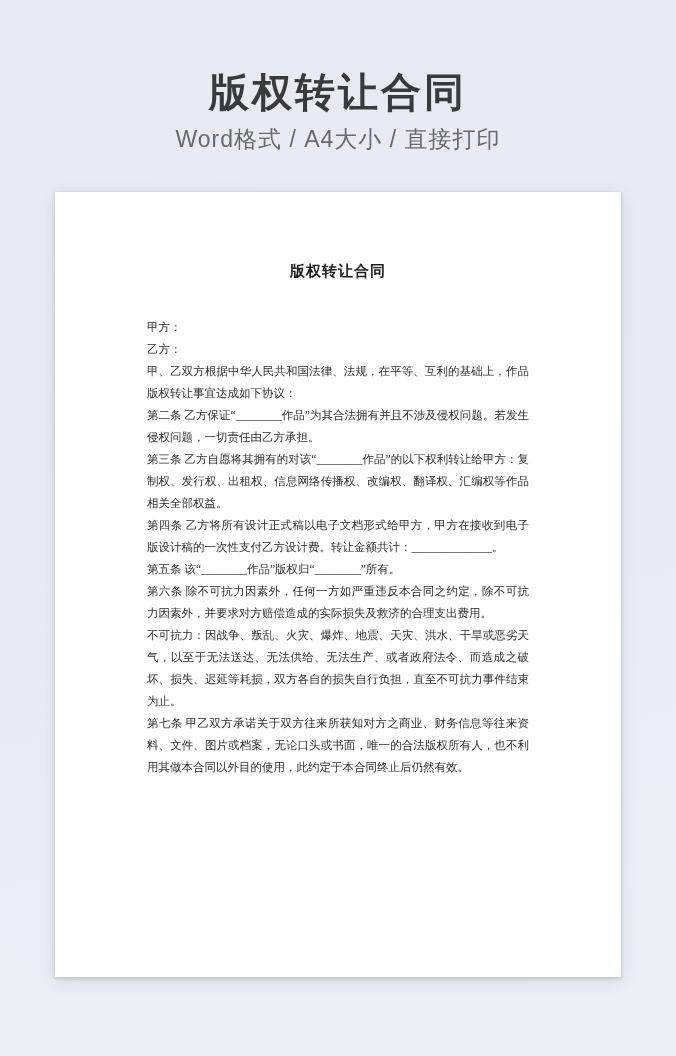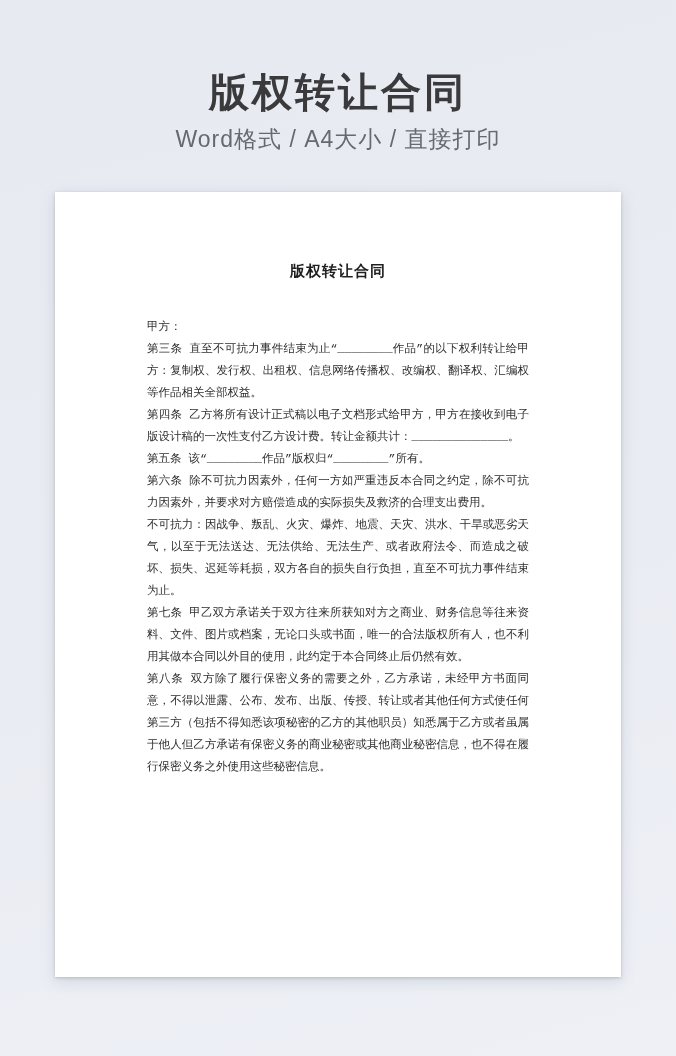--- a/index.html
+++ b/index.html
@@ -42,21 +42,21 @@
     text-align: center;
     font-family: "Liberation Serif", "DejaVu Serif", serif;
     font-size: 15px;
     line-height: 18px;
     font-weight: 700;
     letter-spacing: 1px;
     color: #1f1f1f;
   }
   .doc-body {
     margin-top: 36px;
-    font-family: Liberation Mono, monospace;
+    font-family: Liberation Serif, serif;
     font-size: 11.5px;
     line-height: 22px;
     color: #2e2e2e;
     text-align: justify;
   }
   .doc-body p {
     margin: 0;
     word-break: break-all;
   }
 </style>
@@ -65,21 +65,23 @@
 
 <div class="hero">
   <h1 class="hero-title">版权转让合同</h1>
   <div class="hero-subtitle">Word格式 / A4大小 / 直接打印</div>
 </div>
 
 <div class="page">
   <div class="doc-title">版权转让合同</div>
   <div class="doc-body">
       <p>甲方：</p>
-      <p>第三条 直至不可抗力事件结束为止“________作品”的以下权利转让给甲方：复制权、发行权、出租权、信息网络传播权、改编权、翻译权、汇编权等作品相关全部权益。</p>
+      <p>乙方：</p>
+      <p>甲、乙双方根据中华人民共和国法律、法规，在平等、互利的基础上，作品版权转让事宜达成如下协议：</p>
+      <p>第二条 乙方保证“________作品”为其合法拥有并且不涉及侵权问题。若发生侵权问题，一切责任由乙方承担。</p>
+      <p>第三条 乙方自愿将其拥有的对该“________作品”的以下权利转让给甲方：复制权、发行权、出租权、信息网络传播权、改编权、翻译权、汇编权等作品相关全部权益。</p>
       <p>第四条 乙方将所有设计正式稿以电子文档形式给甲方，甲方在接收到电子版设计稿的一次性支付乙方设计费。转让金额共计：______________。</p>
       <p>第五条 该“________作品”版权归“________”所有。</p>
       <p>第六条 除不可抗力因素外，任何一方如严重违反本合同之约定，除不可抗力因素外，并要求对方赔偿造成的实际损失及救济的合理支出费用。</p>
       <p>不可抗力：因战争、叛乱、火灾、爆炸、地震、天灾、洪水、干旱或恶劣天气，以至于无法送达、无法供给、无法生产、或者政府法令、而造成之破坏、损失、迟延等耗损，双方各自的损失自行负担，直至不可抗力事件结束为止。</p>
       <p>第七条 甲乙双方承诺关于双方往来所获知对方之商业、财务信息等往来资料、文件、图片或档案，无论口头或书面，唯一的合法版权所有人，也不利用其做本合同以外目的使用，此约定于本合同终止后仍然有效。</p>
-      <p>第八条 双方除了履行保密义务的需要之外，乙方承诺，未经甲方书面同意，不得以泄露、公布、发布、出版、传授、转让或者其他任何方式使任何第三方（包括不得知悉该项秘密的乙方的其他职员）知悉属于乙方或者虽属于他人但乙方承诺有保密义务的商业秘密或其他商业秘密信息，也不得在履行保密义务之外使用这些秘密信息。</p>
     </div>
 </div>
 
 </body></html>

